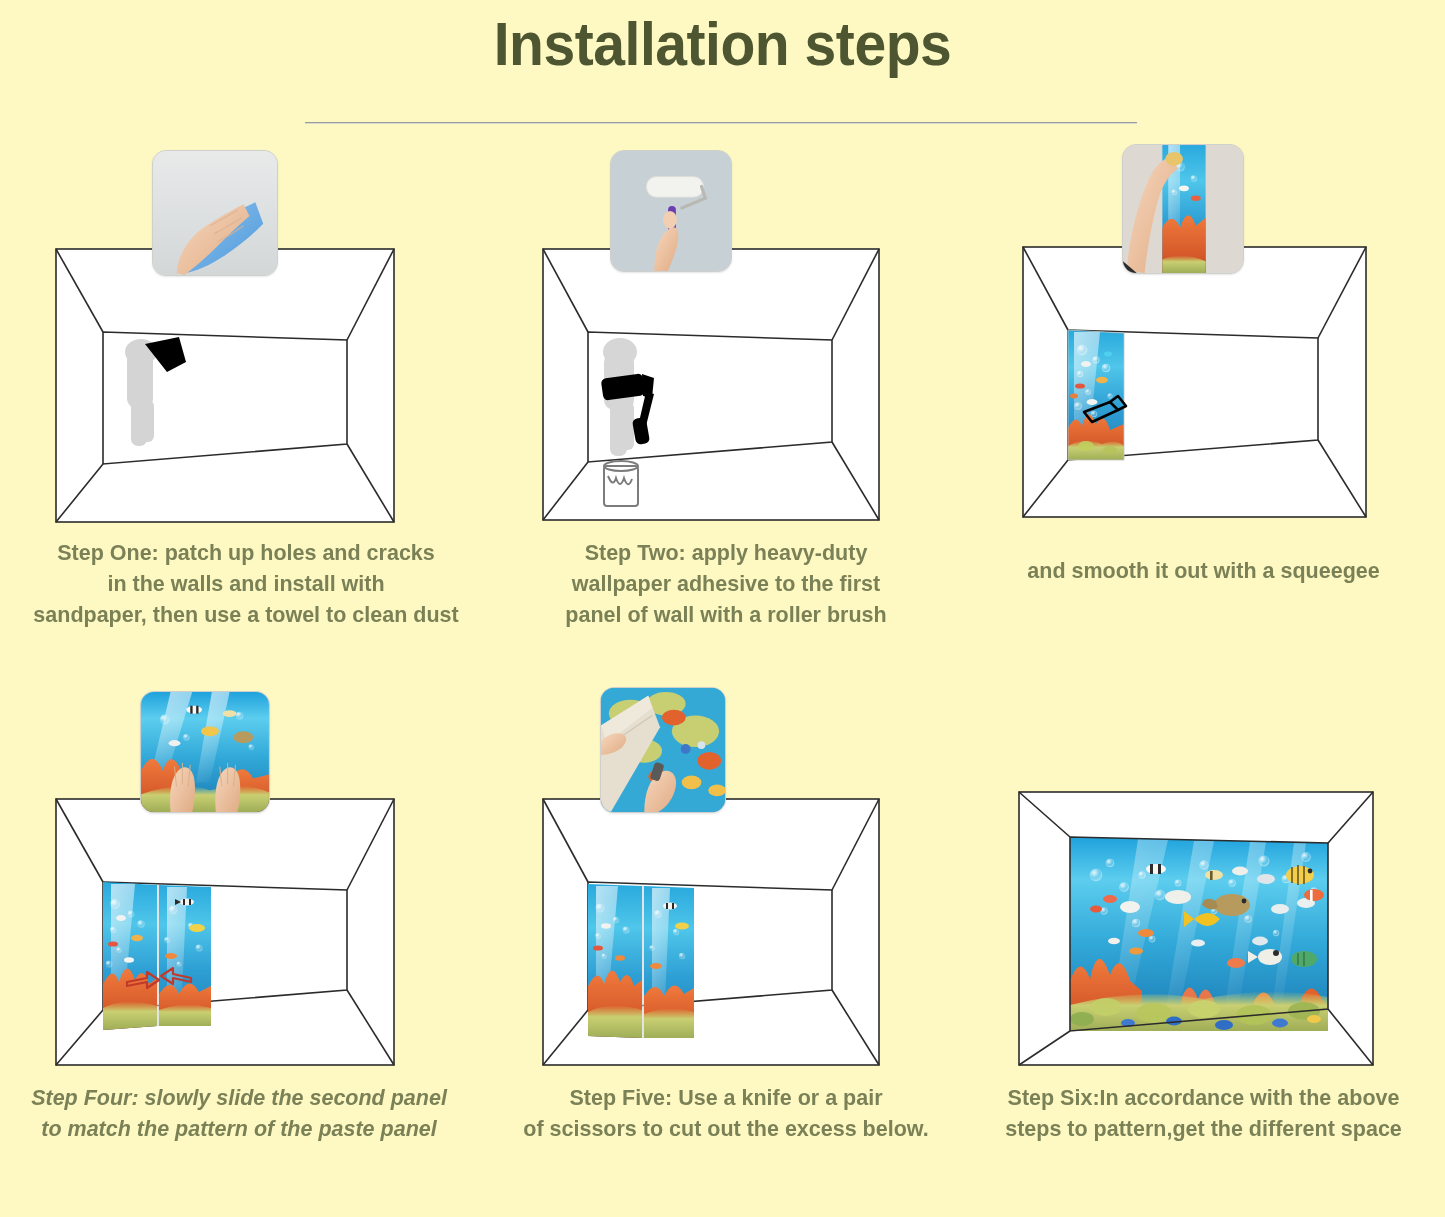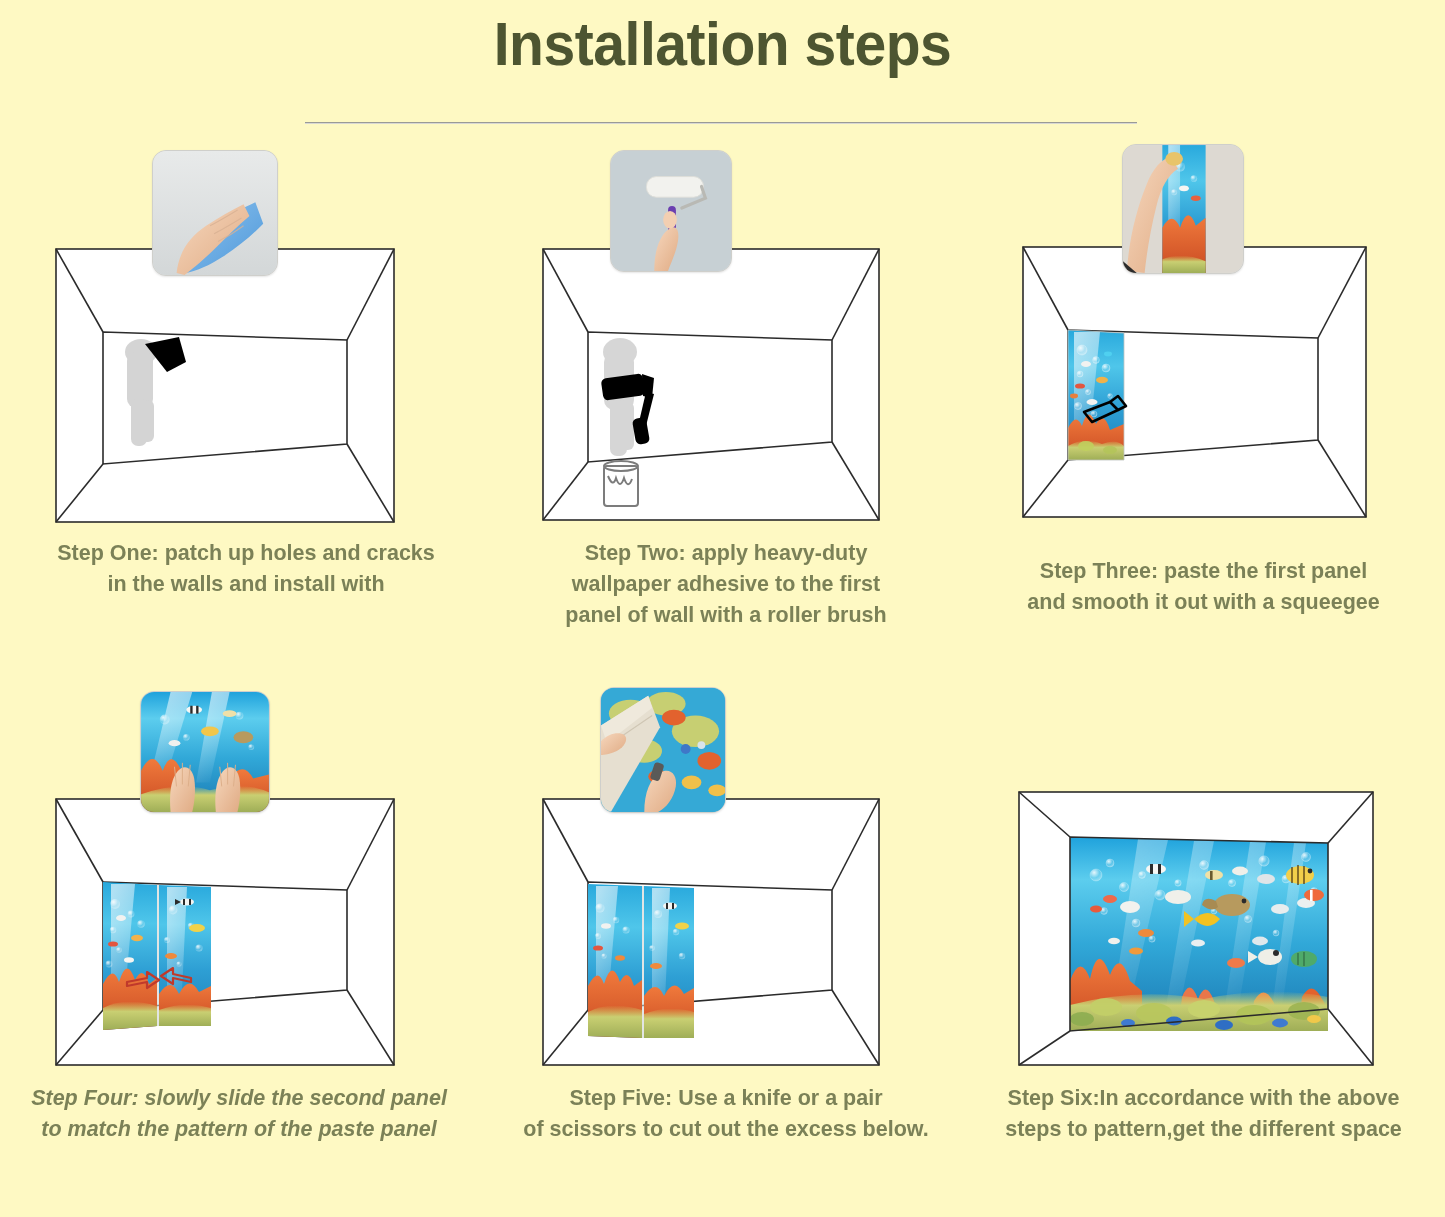--- a/index.html
+++ b/index.html
@@ -156,20 +156,21 @@
               <path d="M58 76 C66 72 76 66 86 60"></path>
               <path d="M62 84 C70 80 80 74 90 68"></path>
               <path d="M66 92 C74 88 84 82 92 76"></path>
             </g>
           </svg>
         </div>
 
         <div class="caption" style="left:8px; top:400px; width:476px;">
           <div>Step One: patch up holes and cracks</div>
           <div>in the walls and install with</div>
+          <div>sandpaper, then use a towel to clean dust</div>
         </div>
       </div>
 
       <div class="cell c2">
         <div class="roomwrap" style="left:50px; top:110px; width:338px; height:273px;">
           <div class="room">
             <svg viewBox="0 0 338 273" preserveAspectRatio="none">
               <rect x="1" y="1" width="336" height="271" fill="#ffffff" stroke="#2b2b2b" stroke-width="1.6"></rect>
               <polygon points="46,84 290,92 290,194 46,214" fill="#ffffff" stroke="#2b2b2b" stroke-width="1.6"></polygon>
               <line x1="1" y1="1" x2="46" y2="84" stroke="#2b2b2b" stroke-width="1.6"></line>
@@ -279,21 +280,20 @@
             <ellipse cx="74" cy="54" rx="5" ry="2.8" fill="#e8603f"></ellipse>
             <path d="M40 130 L40 84 Q50 66 58 84 Q66 60 74 82 L84 74 L84 130 Z" fill="url(#coralG)"></path>
             <path d="M40 130 L40 116 Q60 108 84 118 L84 130 Z" fill="url(#reefsand)"></path>
             <path d="M4 128 C6 96 14 64 24 40 C30 24 40 14 48 12 L56 24 C46 30 38 44 34 62 C28 86 24 110 22 130 Z" fill="url(#skinG)"></path>
             <ellipse cx="52" cy="14" rx="9" ry="7" fill="#e8c46a"></ellipse>
             <path d="M0 118 L14 130 L0 130 Z" fill="#2b2b2b"></path>
           </svg>
         </div>
 
         <div class="caption" style="left:0px; top:418px; width:483px;">
-          <div>Step Three: paste the first panel</div>
           <div>and smooth it out with a squeegee</div>
         </div>
       </div>
     </div>
 
     <div class="row r2" style="margin-top:25px;">
 
       <div class="cell c1">
         <div class="roomwrap" style="left:55px; top:115px; width:340px; height:268px;">
           <div class="room">

